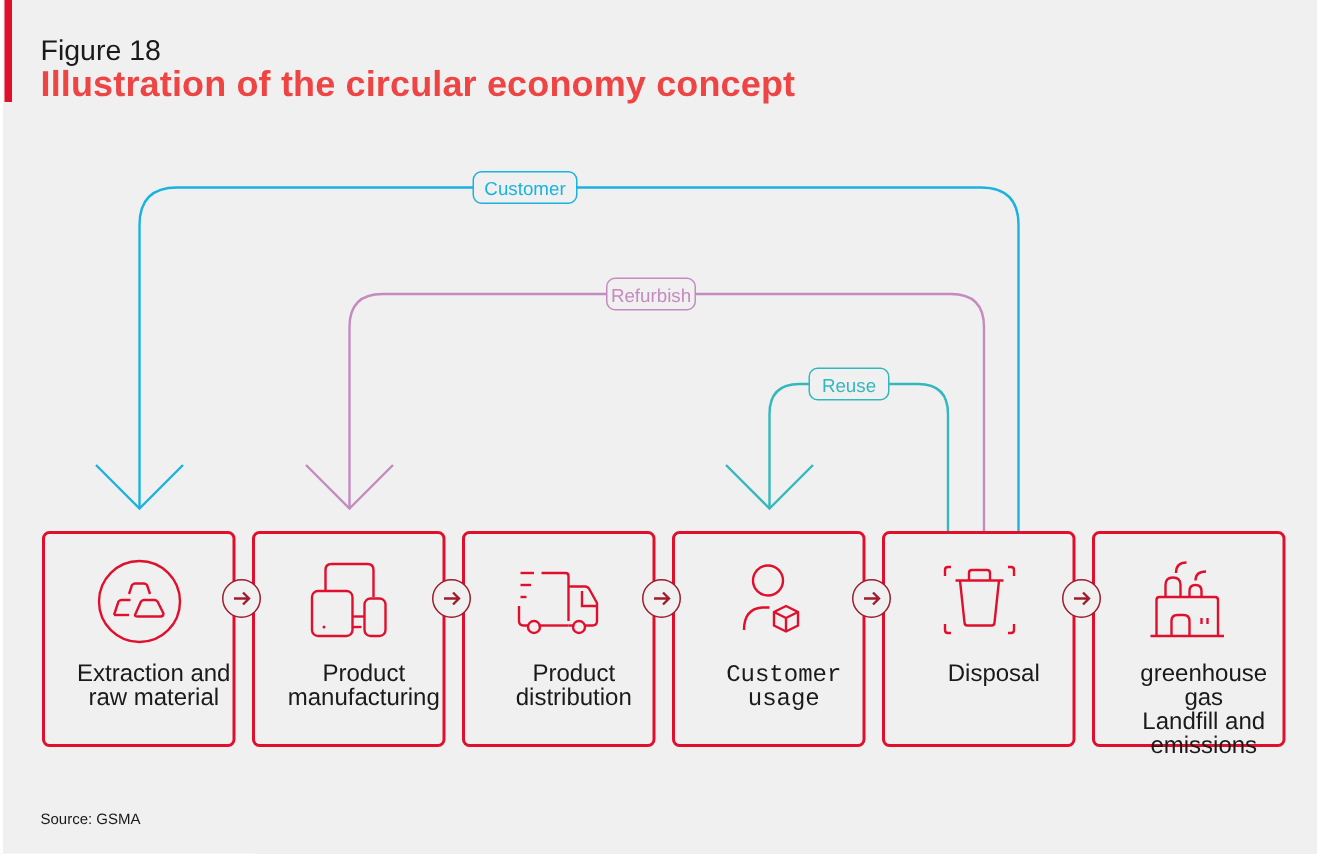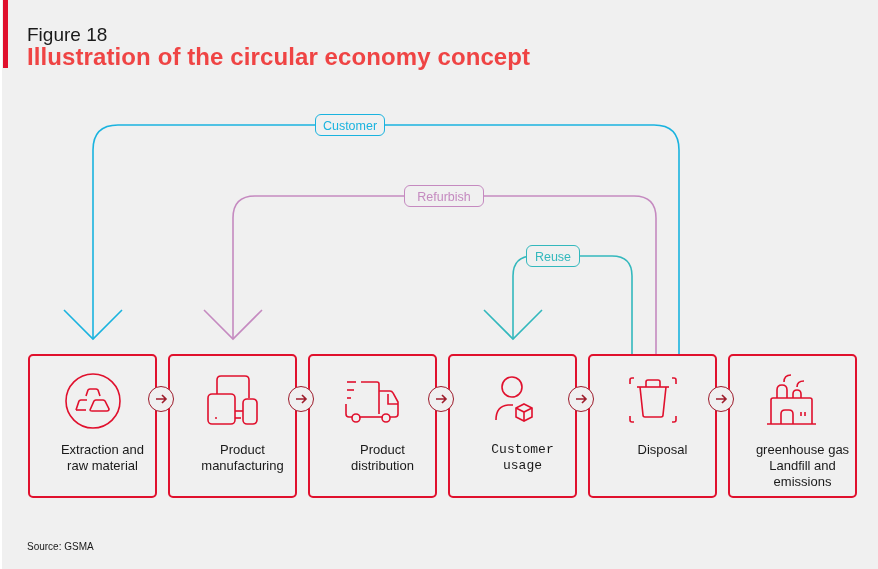--- a/index.html
+++ b/index.html
@@ -5,21 +5,21 @@
   html, body { margin:0; padding:0; }
   body { width:878px; height:569px; background:#ffffff; position:relative; overflow:hidden;
          font-family:"Liberation Sans", "DejaVu Sans", sans-serif; }
   .panel { position:absolute; left:2px; top:0; width:876px; height:569px; background:#f0f0f0; }
   .accent-bar { position:absolute; left:3px; top:0; width:5px; height:68px; background:#e0102d; }
   .fig-label { position:absolute; left:27px; top:24px; font-size:19px; color:#1a1a1a; }
   .fig-title { position:absolute; left:27px; top:43px; font-size:24px; font-weight:bold; color:#ef4444; letter-spacing:0.1px; }
   .source { position:absolute; left:27px; top:541px; font-size:10px; color:#1a1a1a; }
   svg.diagram { position:absolute; left:0; top:0; }
   .box { position:absolute; top:354px; width:125px; height:140px; border:2px solid #e0102d; border-radius:5px; box-sizing:content-box; }
-  .box-label { position:absolute; left:0; right:0; top:86px; text-align:center; font-size:13px; line-height:16px; color:#1a1a1a;padding-left:20px; }
+  .box-label { position:absolute; left:0; right:0; top:86px; text-align:center; font-size:16px; line-height:16px; color:#1a1a1a;padding-left:20px; }
   .box-icon { position:absolute; left:32px; top:14px; width:62px; height:62px; }
   .step-arrow { position:absolute; top:386px; width:24px; height:24px; border:1.6px solid #9e1c2c; border-radius:50%; background:#f0f0f0; }
   .flow-tag { position:absolute; height:22px; border:1.6px solid; border-radius:6px; background:#f0f0f0;
               font-size:12.5px; line-height:22px; text-align:center; box-sizing:border-box; }
 </style>
 </head>
 <body>
 
 <div class="panel"></div>
 <div class="accent-bar"></div>
@@ -40,22 +40,22 @@
   <g stroke="#e0102d" stroke-width="2">
     <line x1="155" y1="399" x2="169" y2="399"></line>
     <line x1="295" y1="399" x2="309" y2="399"></line>
     <line x1="435" y1="399" x2="449" y2="399"></line>
     <line x1="575" y1="399" x2="589" y2="399"></line>
     <line x1="715" y1="399" x2="729" y2="399"></line>
   </g>
 </svg>
 
 <div class="flow-tag" style="left:315px; top:114px; width:70px; color:#1ab3df; border-color:#1ab3df;">Customer</div>
-<div class="flow-tag" style="left:404px; top:185px; width:80px; color:#c58ac0; border-color:#c58ac0;">Refurbish</div>
-<div class="flow-tag" style="left:526px; top:245px; width:54px; color:#33b8bd; border-color:#33b8bd;">Reuse</div>
+<div class="flow-tag" style="left:404px; top:185px; width:60px; color:#c58ac0; border-color:#c58ac0;">Refurbish</div>
+<div class="flow-tag" style="left:539px; top:245px; width:54px; color:#33b8bd; border-color:#33b8bd;">Reuse</div>
 
 <div class="box" style="left:28px;">
   <svg class="box-icon" viewBox="0 0 62 62">
     <circle cx="31" cy="31" r="27" fill="none" stroke="#e0102d" stroke-width="1.6"></circle>
     <path d="M24,26 L26,20 Q27,19 28,19 L34,19 Q35,19 36,20 L38,26" fill="none" stroke="#e0102d" stroke-width="1.6"></path>
     <path d="M14,40 L17,31 Q18,30 19,30 L25,30" fill="none" stroke="#e0102d" stroke-width="1.6"></path>
     <path d="M14,40 L24,40" fill="none" stroke="#e0102d" stroke-width="1.6"></path>
     <path d="M28,40 L32,31 Q33,30 34,30 L41,30 Q42,30 43,31 L47,39 Q47,41 45,41 L30,41 Q28,41 28,40 Z" fill="none" stroke="#e0102d" stroke-width="1.6"></path>
   </svg>
   <div class="box-label">

